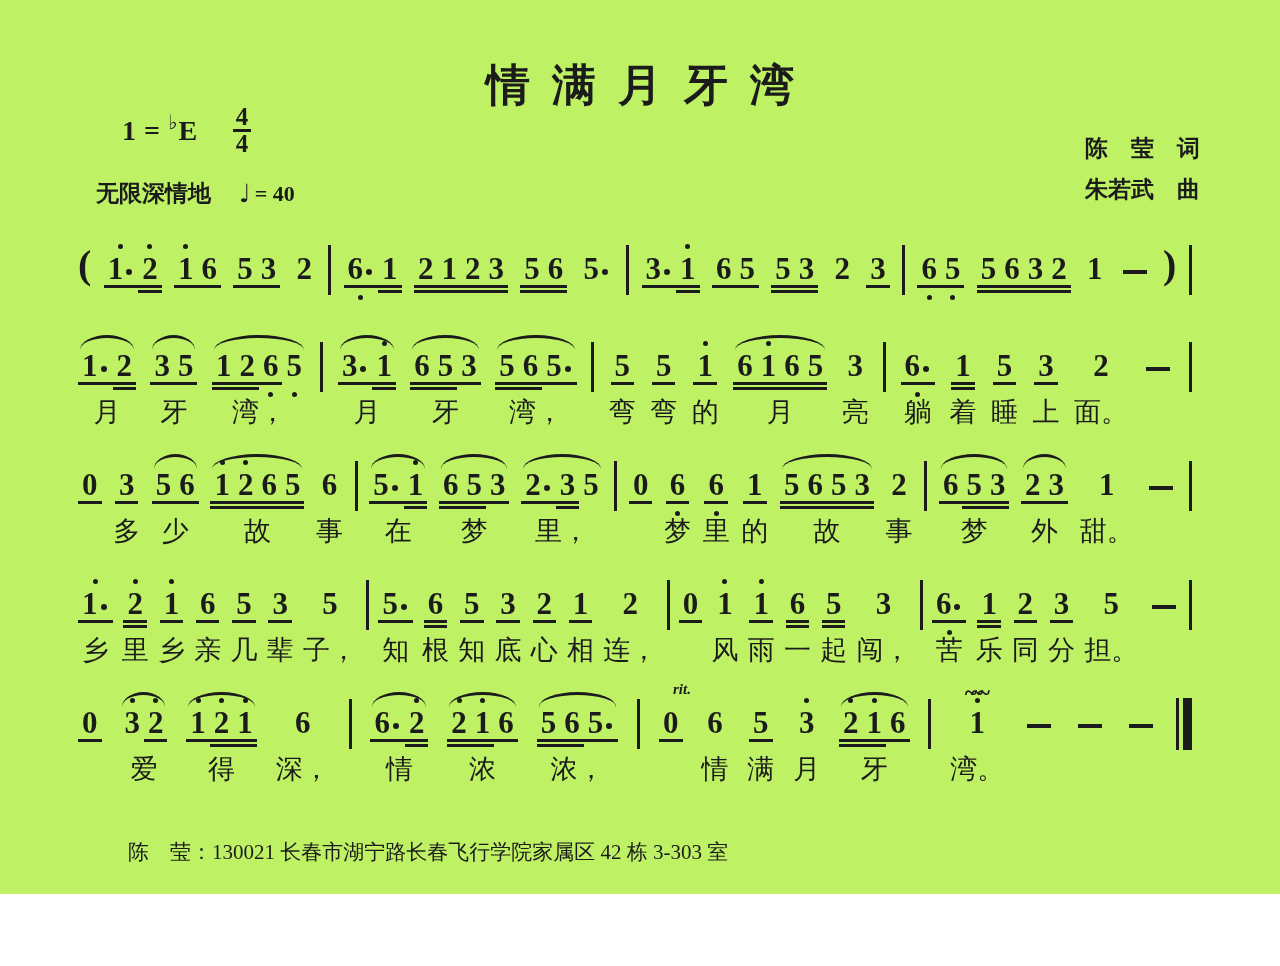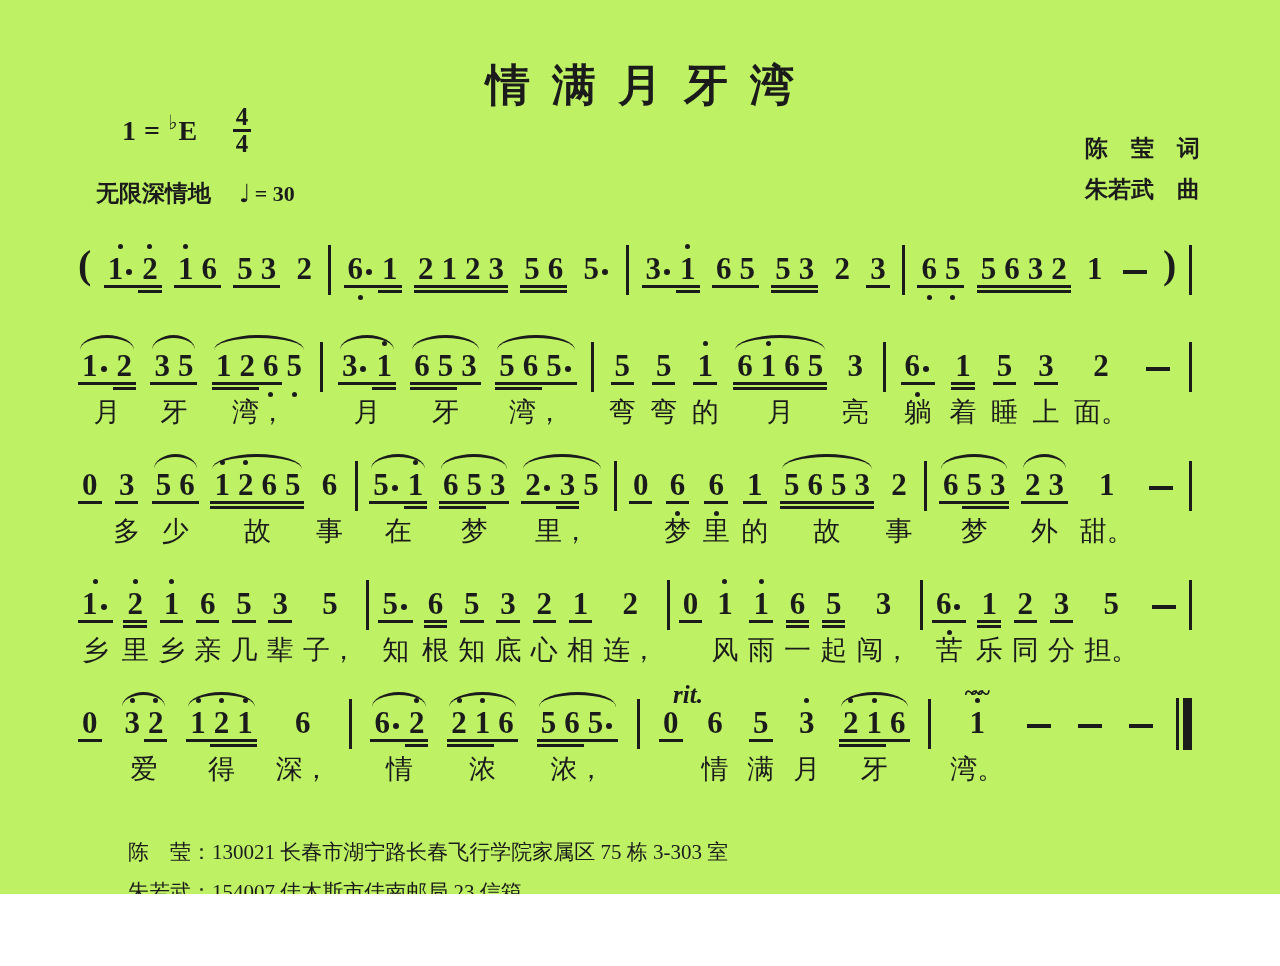--- a/index.html
+++ b/index.html
@@ -39,21 +39,21 @@
   .aug::after{content:"";position:absolute;left:3px;top:0;width:6px;height:6px;border-radius:50%;background:#1b1b1b;}
   .dashbar{display:inline-block;width:24px;height:4px;background:#1b1b1b;vertical-align:middle;}
   .slur{position:absolute;top:-14px;left:2px;right:2px;height:12px;
         border-top:3px solid #1b1b1b;border-radius:50% / 100% 100% 0 0;}
   .lyric{margin-top:13px;height:32px;line-height:32px;font-size:27px;white-space:nowrap;}
   .barline{width:3px;height:50px;background:#1b1b1b;margin-top:11px;}
   .paren{font-weight:bold;font-size:40px;line-height:46px;padding-top:8px;}
   .finalbar{display:flex;gap:4px;margin-top:10px;height:52px;align-items:stretch;}
   .fbthin{width:3px;background:#1b1b1b;}
   .fbthick{width:9px;background:#1b1b1b;}
-  .ann{position:absolute;top:-7px;left:14px;font-style:italic;font-weight:bold;font-size:25px;}
+  .ann{position:absolute;top:-7px;left:14px;font-style:italic;font-weight:bold;font-size:15px;}
   .trill{position:absolute;top:-27px;left:50%;transform:translateX(-50%);
          font-weight:bold;font-size:24px;letter-spacing:-6px;white-space:nowrap;padding-right:6px;}
   
   .footer{position:absolute;left:128px;top:832px;font-size:21px;line-height:40px;}
 </style>
 </head>
 <body>
 
 <div id="page">
   <div class="title">情满月牙湾</div>
@@ -66,21 +66,21 @@
     <span class="meter">
       <span>4</span>
       <span class="meter-line"></span>
       <span>4</span>
     </span>
   </div>
 
   <div class="tempo">
     <span>无限深情地</span>
     <span class="nglyph">♩</span>
-    <span class="bpm">= 30</span>
+    <span class="bpm">= 40</span>
   </div>
 
   <div class="credits">
     <div>陈　莹　词</div>
     <div>朱若武　曲</div>
   </div>
 
   <div id="score">
       <div class="sline nolyr">
         <span class="paren">(</span>
@@ -736,16 +736,15 @@
           <div class="lyric"></div>
         </div>
         <div class="finalbar">
           <div class="fbthin"></div>
           <div class="fbthick"></div>
         </div>
       </div>
     </div>
 
   <div class="footer">
-    <div>陈　莹：130021 长春市湖宁路长春飞行学院家属区 75 栋 3-303 室</div>
-    <div>朱若武：154007 佳木斯市佳南邮局 23 信箱</div>
+    <div>陈　莹：130021 长春市湖宁路长春飞行学院家属区 42 栋 3-303 室</div>
   </div>
 </div>
 
 </body></html>

